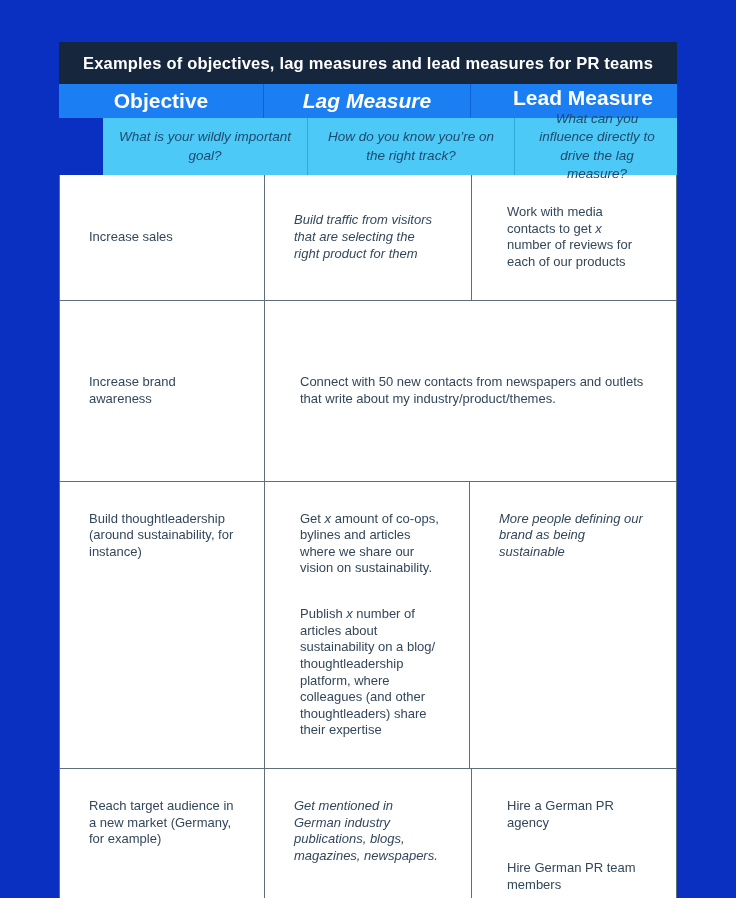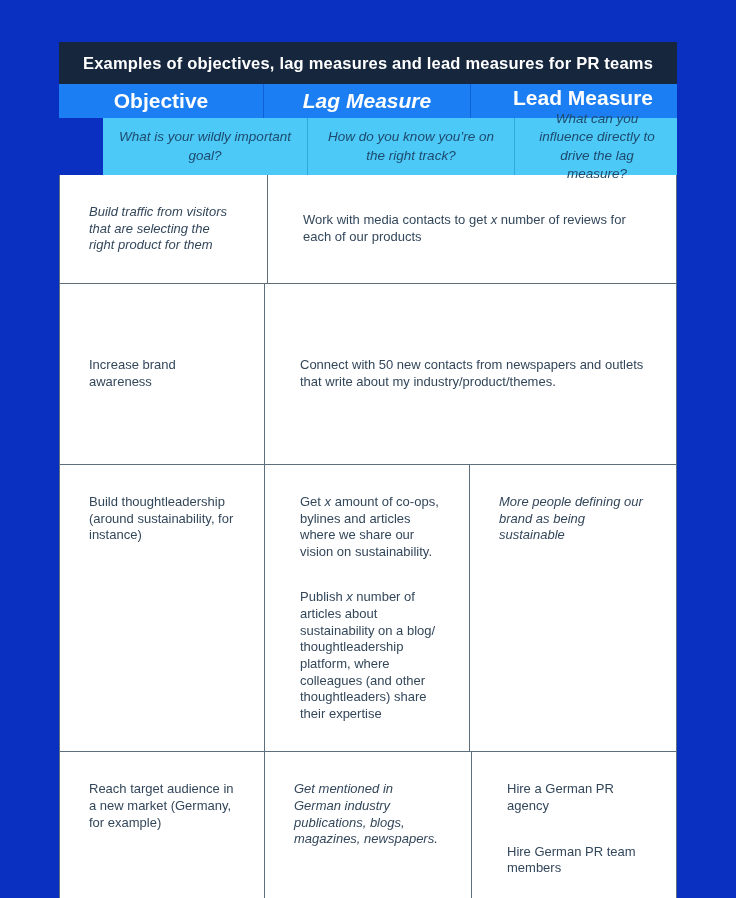--- a/index.html
+++ b/index.html
@@ -111,20 +111,23 @@
   </div>
 
   <div class="subhead-row">
     <div class="subhead-cell w0">What is your wildly important goal?</div>
     <div class="subhead-cell w1">How do you know you’re on the right track?</div>
     <div class="subhead-cell w2">What can you influence directly to drive the lag measure?</div>
   </div>
 
   <div class="t-body" id="table-body">
       <div class="t-row">
+        <div class="cell w0">
+          <p>Increase sales</p>
+        </div>
         <div class="cell w1">
           <p>Build traffic from visitors that are selecting the right product for them</p>
         </div>
         <div class="cell w2">
           <p>Work with media contacts to get <em>x</em> number of reviews for each of our products</p>
         </div>
       </div>
       <div class="t-row">
         <div class="cell w0">
           <p>Increase brand awareness</p>

